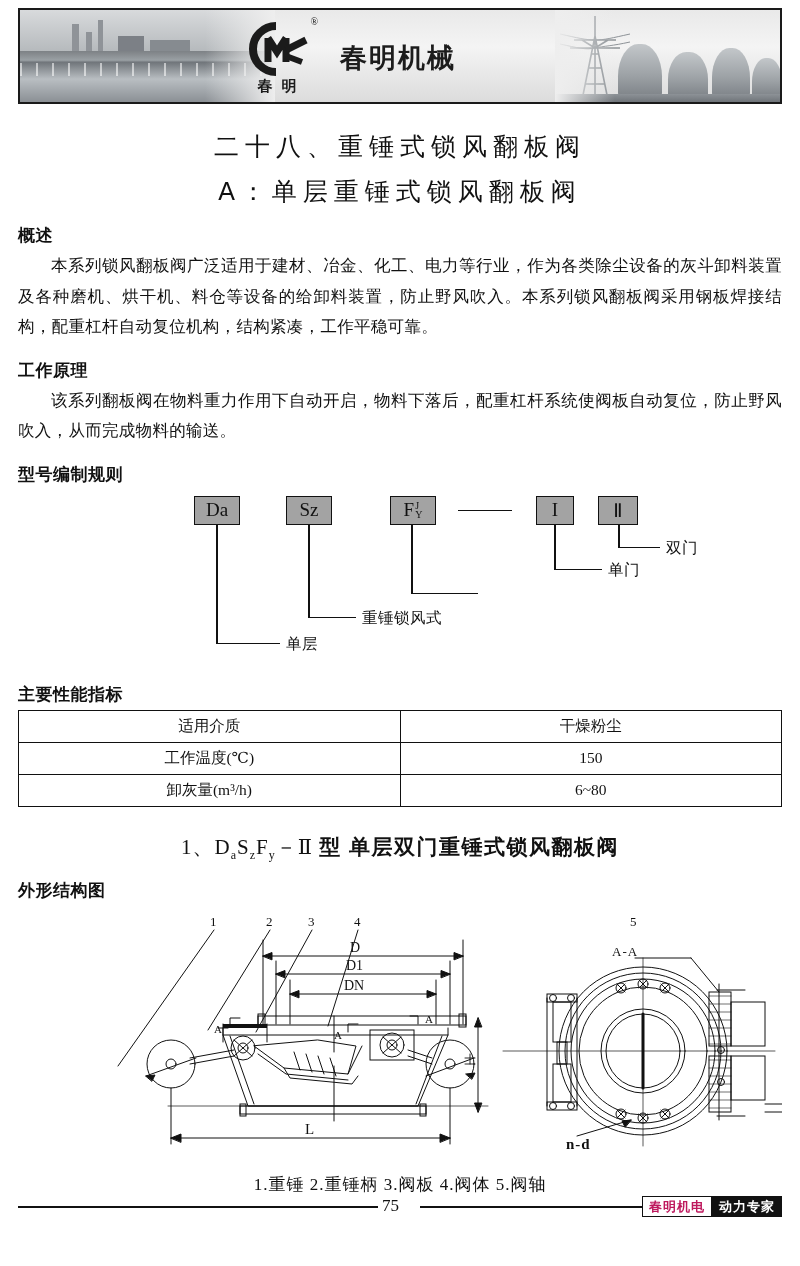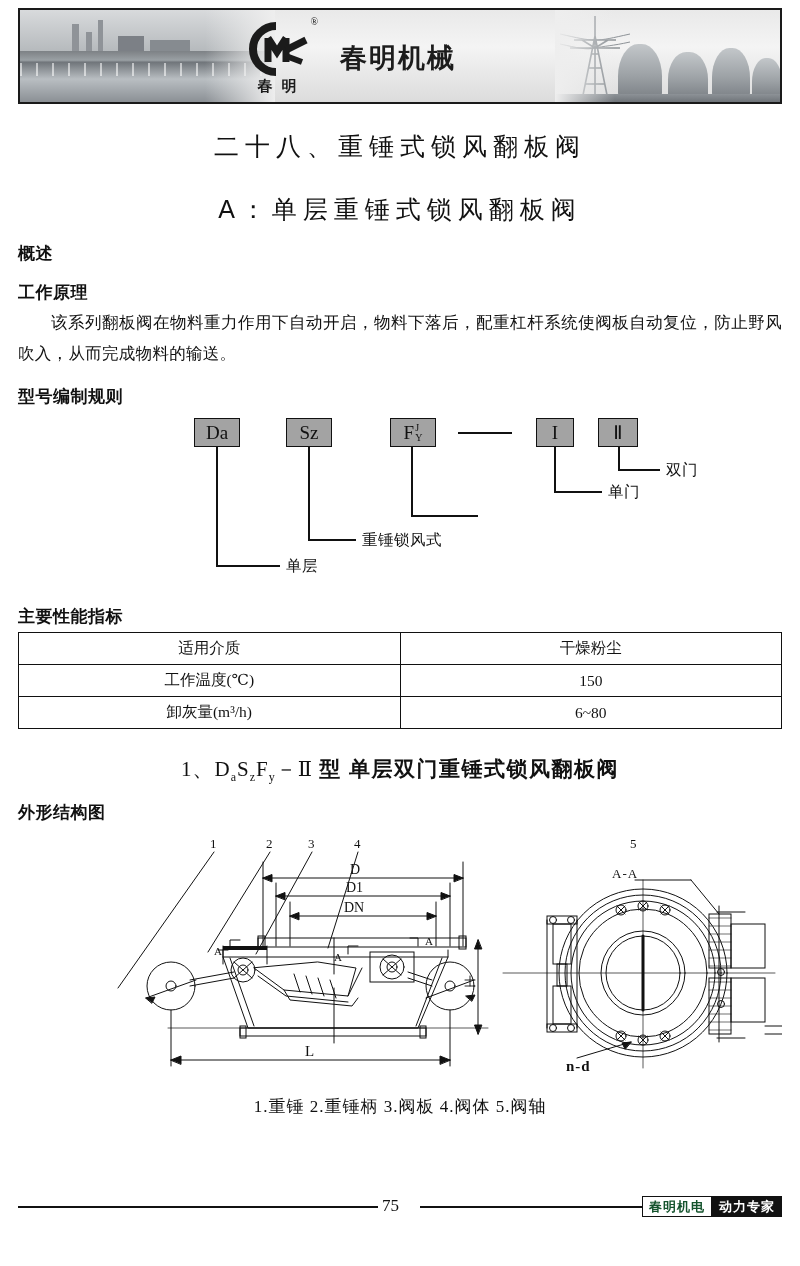--- a/index.html
+++ b/index.html
@@ -79,21 +79,21 @@
 
   
   .page { padding: 0 18px; }
 
   h1.doc-title, h2.doc-subtitle {
     text-align:center; margin:0; font-weight:normal;
     font-family:"Liberation Sans", sans-serif;
     letter-spacing:6px;
   }
   h1.doc-title { font-size:25px; margin-top:26px; }
-  h2.doc-subtitle { font-size:25px; margin-top:30px; margin-bottom:4px; }
+  h2.doc-subtitle { font-size:25px; margin-top:12px; margin-bottom:4px; }
 
   .sec-head {
     font-family:"Liberation Sans", sans-serif;
     font-weight:bold; font-size:17px; margin:16px 0 4px 0; letter-spacing:0.5px;
   }
   .para {
     font-size:16.5px; line-height:1.85; text-align:justify; text-indent:2em;
     letter-spacing:0.3px; margin:0;
   }
 
@@ -139,21 +139,21 @@
   }
   .legend span { margin:0 0; }
 
   
   .footer { position:absolute; left:0; bottom:46px; width:100%; height:26px; }
   .fline-l { position:absolute; left:18px; top:12px; width:360px; height:2.2px; background:#111; }
   .fline-r { position:absolute; left:420px; top:12px; right:18px; height:2.2px; background:#111; }
   .pagenum { position:absolute; left:382px; top:2px; font-size:17px; }
   .fbadge { position:absolute; right:18px; top:2px; display:flex; height:21px;
             font-family:"Liberation Sans", sans-serif; font-weight:bold; font-size:13px; }
-  .fb-w { background:#fff; color:#14532d; border:1.5px solid #111; padding:1px 6px; letter-spacing:1px; display:flex; align-items:center; }
+  .fb-w { background:#fff; color:#be185d; border:1.5px solid #111; padding:1px 6px; letter-spacing:1px; display:flex; align-items:center; }
   .fb-b { background:#111; color:#fff; padding:1px 7px; letter-spacing:1px; display:flex; align-items:center; }
 </style>
 </head>
 <body>
 
 <div class="banner">
   <div class="banner-left">
     <div class="bl-sky"></div>
     <div class="bl-stack s1"></div>
     <div class="bl-stack s2"></div>
@@ -200,20 +200,21 @@
     <span>春明机械</span>
   </div>
 </div>
 
 <div class="page">
 
   <h1 class="doc-title">二十八、重锤式锁风翻板阀</h1>
   <h2 class="doc-subtitle">A：单层重锤式锁风翻板阀</h2>
 
   <div class="sec-head">概述</div>
+  <p class="para">本系列锁风翻板阀广泛适用于建材、冶金、化工、电力等行业，作为各类除尘设备的灰斗卸料装置及各种磨机、烘干机、料仓等设备的给卸料装置，防止野风吹入。本系列锁风翻板阀采用钢板焊接结构，配重杠杆自动复位机构，结构紧凑，工作平稳可靠。</p>
 
   <div class="sec-head">工作原理</div>
   <p class="para">该系列翻板阀在物料重力作用下自动开启，物料下落后，配重杠杆系统使阀板自动复位，防止野风吹入，从而完成物料的输送。</p>
 
   <div class="sec-head">型号编制规则</div>
 
   <div class="model-diagram">
 
     <div class="mbox" style="left:176px; top:4px; width:46px;">Da</div>
     <div class="mbox" style="left:268px; top:4px; width:46px;">Sz</div>

